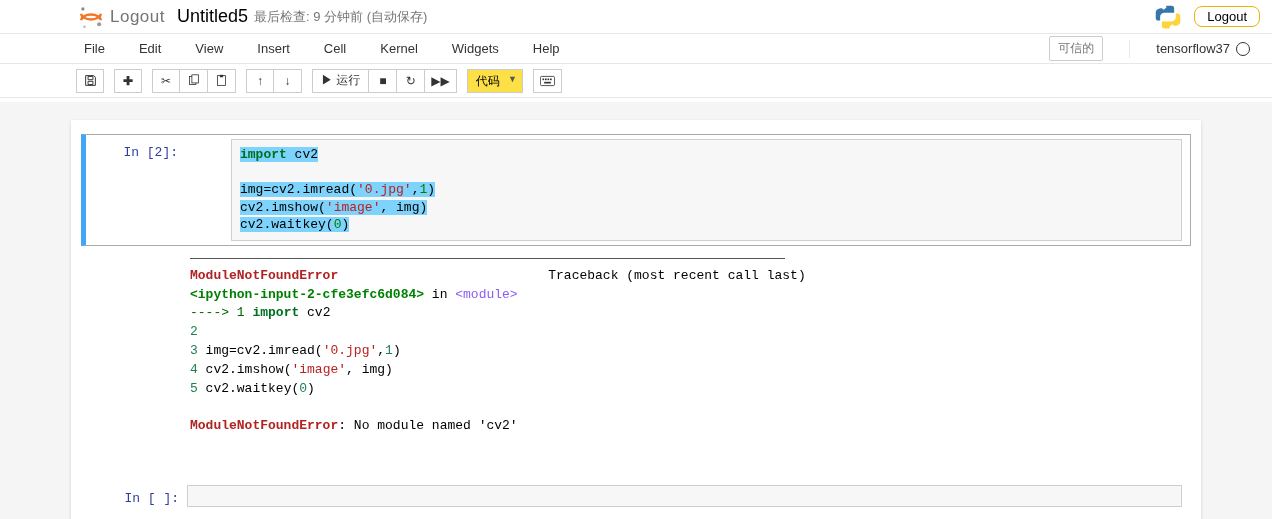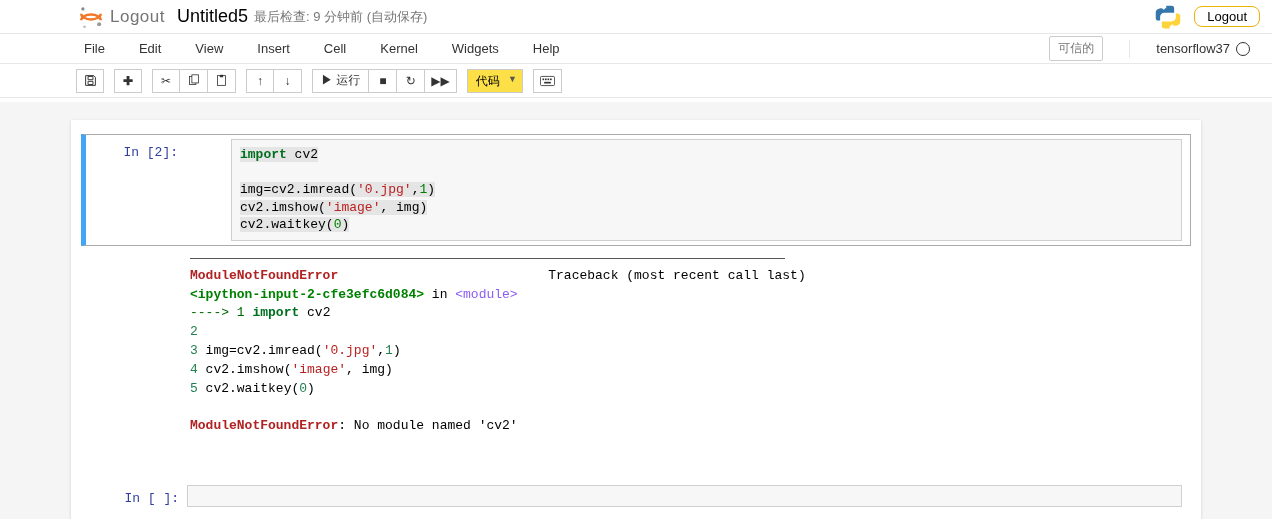--- a/index.html
+++ b/index.html
@@ -158,21 +158,21 @@
   .output-area {
     margin-left: 105px;
     padding: 4px 10px 4px 4px;
     font-family: "SimSun","NSimSun","Courier New", monospace;
     font-size: 13px;
     line-height: 1.45;
   }
   .out-hr { border: none; border-top: 1px solid #555; margin: 4px 0 8px 0; width: 595px; }
 
   
-  .hl { background: #e5e5e5; }
+  .hl { background: #7dd3fc; }
   .kw { color: #007020; font-weight: bold; }
   .str { color: #BA2121; }
   .num { color: #008000; }
 
   
   .err { color: #B22222; font-weight: bold;}
   .fn { color: #008000; font-weight: bold;}
   .cy { color: #8b5cf6; }
   .ln-green { color: #007020;}
   .ln-str { color: #BA2121;}

